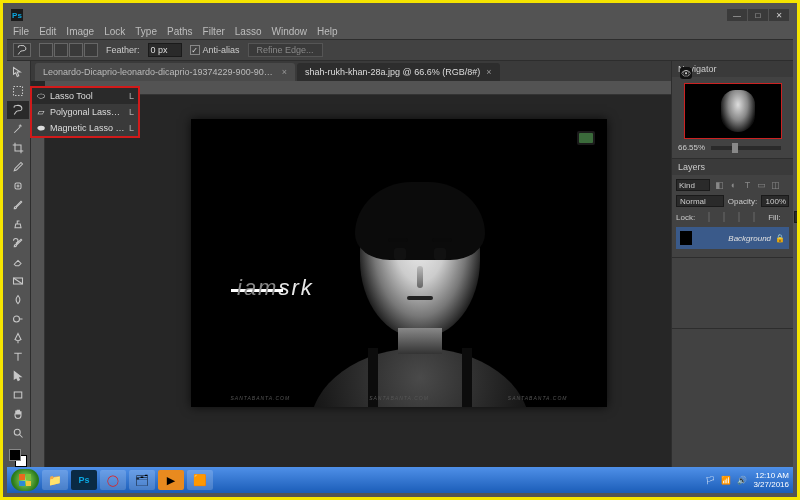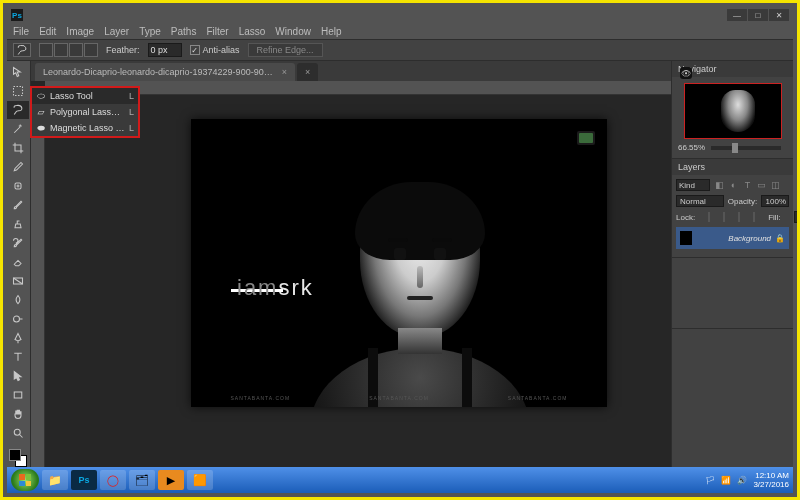--- a/index.html
+++ b/index.html
@@ -37,21 +37,21 @@
   .tabstrip { height:20px; background:#3a3a3a; display:flex; align-items:flex-end; padding-left:4px; gap:2px; font-size:9px; color:#bbb; overflow:hidden;}
   .tab { height:18px; padding:0 8px; background:#4a4a4a; display:flex; align-items:center; gap:6px; border-top-left-radius:3px; border-top-right-radius:3px; max-width:260px;}
   .tab.active { background:#2d2d2d; color:#ddd;}
   .tab .x { color:#999; font-size:9px;}
   .tab-label { white-space:nowrap; overflow:hidden; text-overflow:ellipsis;}
   .canvaswrap { flex:1; position:relative; background:#262626; }
 
   .ruler-h { position:absolute; top:0; left:14px; right:0; height:14px; background:#535353; border-bottom:1px solid #333;}
   .ruler-v { position:absolute; top:14px; left:0; bottom:0; width:14px; background:#535353; border-right:1px solid #333;}
 
-  .canvas { position:absolute; left:160px; top:38px; width:416px; height:288px; background:#000; box-shadow:0 0 10px rgba(0,0,0,0.7);}
+  .canvas { position:absolute; left:160px; top:38px; width:416px; height:288px; background:#000; box-shadow:0 0 10px rgba(0,0,0,0.7);font-style:italic;}
   .canvas-inner { position:relative; width:100%; height:100%; overflow:hidden;}
   .portrait { position:absolute; left:55%; top:50%; transform:translate(-50%,-50%);}
   .head { width:120px; height:150px; background:radial-gradient(ellipse at 50% 35%, #eee 0%, #ccc 30%, #777 55%, #1a1a1a 75%, #000 100%); border-radius:60px 60px 68px 68px / 72px 72px 88px 88px;}
   .hair { position:absolute; top:-6px; left:50%; transform:translateX(-50%); width:130px; height:78px; background:#0b0b0b; border-radius:65px 65px 40px 40px / 60px 60px 30px 30px;}
   .eye { position:absolute; width:14px; height:6px; background:#111; border-radius:3px; top:60px;}
   .eye.l { left:34px;} .eye.r { right:34px;}
   .brow { position:absolute; width:20px; height:4px; background:#0a0a0a; top:50px; border-radius:2px;}
   .brow.l { left:28px;} .brow.r { right:28px;}
   .nose { position:absolute; left:50%; top:78px; transform:translateX(-50%); width:6px; height:22px; background:linear-gradient(#bbb,#666); border-radius:3px;}
   .mouth { position:absolute; left:50%; top:108px; transform:translateX(-50%); width:26px; height:4px; background:#222; border-radius:2px;}
@@ -128,21 +128,21 @@
         <div class="winbtn">—</div>
         <div class="winbtn">□</div>
         <div class="winbtn">✕</div>
       </div>
     </div>
 
     <div class="menubar">
       <span>File</span>
       <span>Edit</span>
       <span>Image</span>
-      <span>Layer</span>
+      <span>Lock</span>
       <span>Type</span>
       <span>Paths</span>
       <span>Filter</span>
       <span>Lasso</span>
       <span>Window</span>
       <span>Help</span>
     </div>
 
     <div class="optionsbar">
       <div class="opt-lasso">
@@ -292,20 +292,21 @@
         </div>
       </div>
 
       <div class="center">
         <div class="tabstrip">
           <div class="tab">
             <span class="tab-label">Leonardo-Dicaprio-leonardo-dicaprio-19374229-900-902.jpg @ 33.3% (RGB/8#)</span>
             <span class="x">×</span>
           </div>
           <div class="tab active">
+            <span class="tab-label">shah-rukh-khan-28a.jpg @ 66.6% (RGB/8#)</span>
             <span class="x">×</span>
           </div>
         </div>
         <div class="canvaswrap">
           <div class="ruler-h"></div>
           <div class="ruler-v"></div>
           <div class="canvas">
             <div class="canvas-inner">
               <div class="badge"></div>
               <div class="wm-line"></div>

